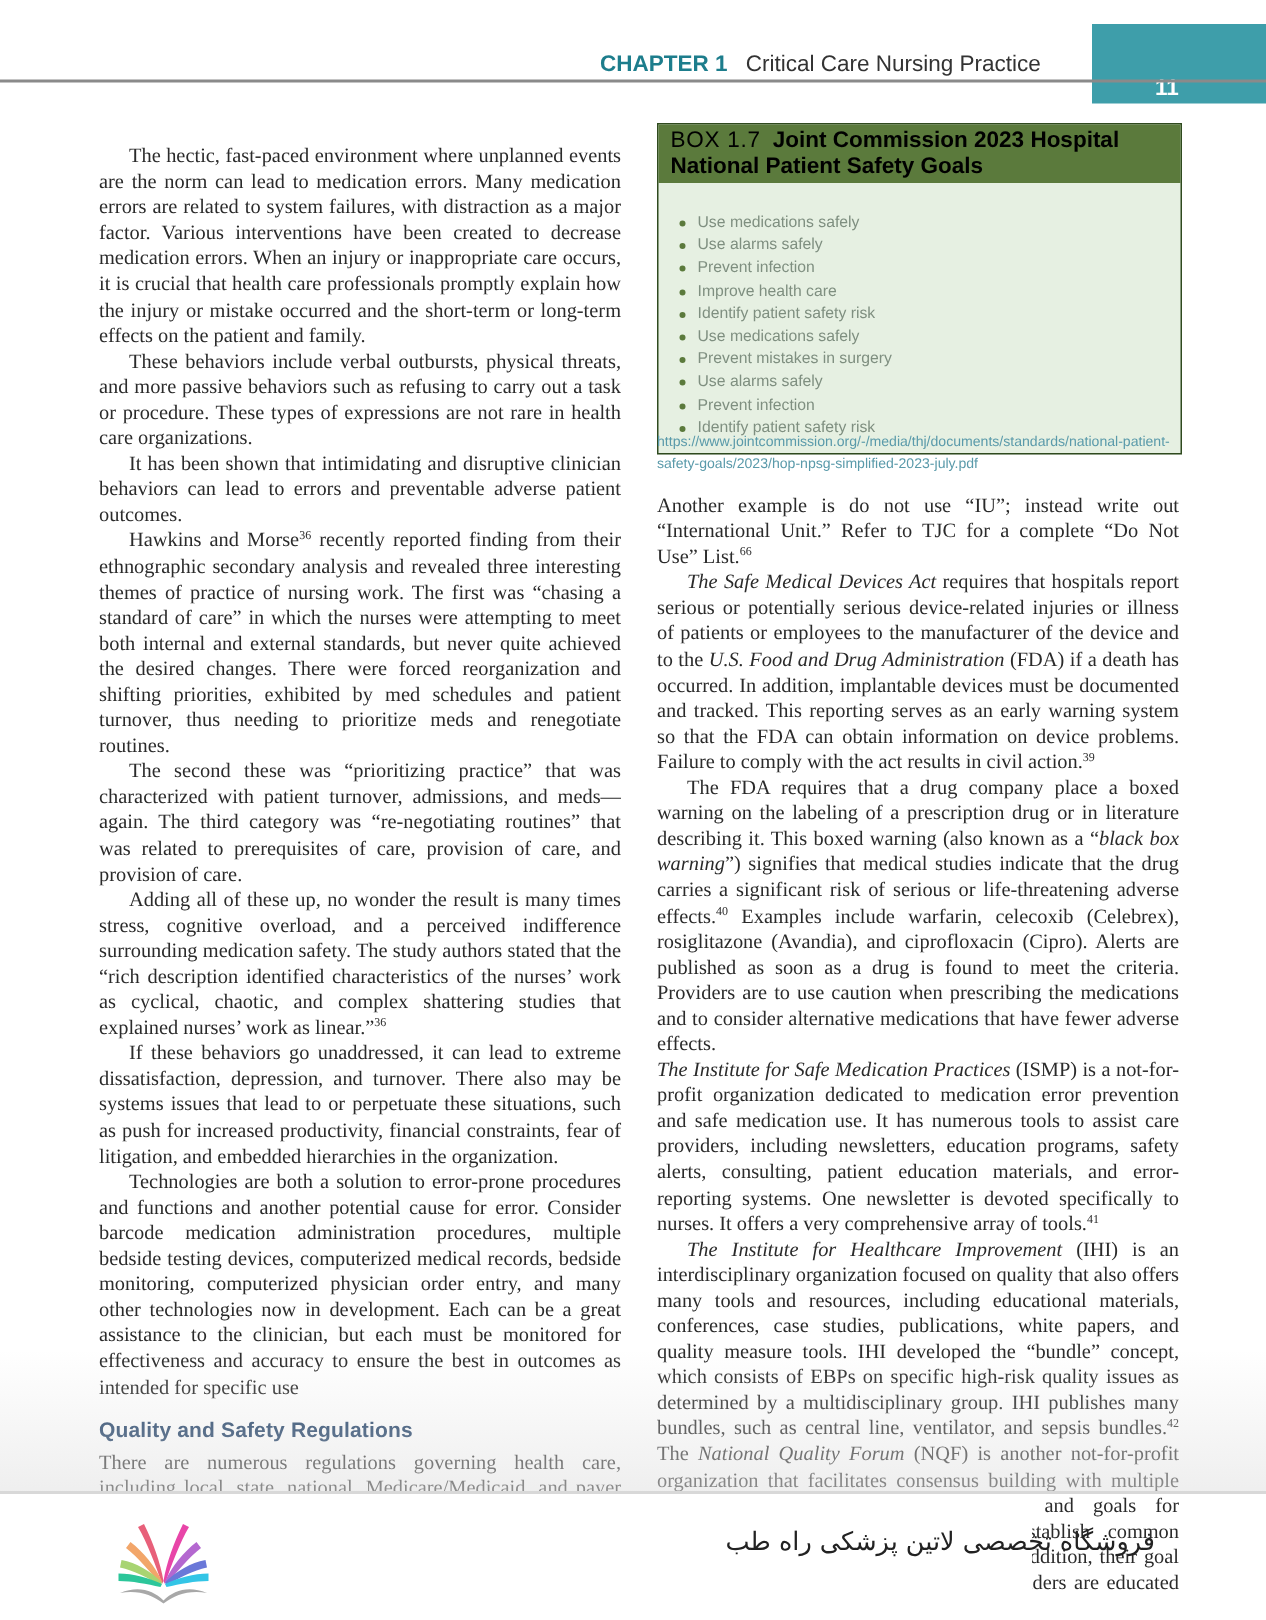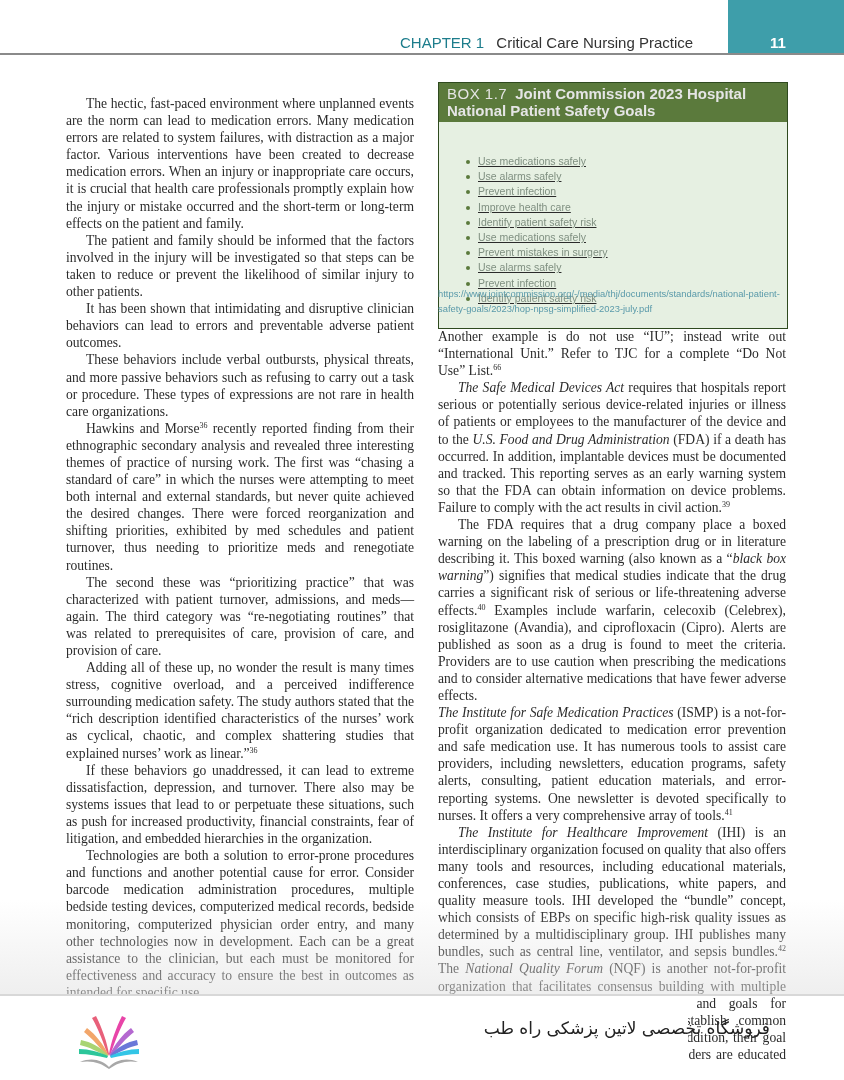--- a/index.html
+++ b/index.html
@@ -12,24 +12,24 @@
   .header {
     position: absolute; left: 0; top: 0; width: 844px; height: 55px;
   }
   .header .rule {
     position: absolute; left: 0; top: 53px; width: 844px; height: 2px; background: #8a8a8a;
   }
   .header .chapter {
     position: absolute; left: 400px; top: 34px;
     font-family: "Liberation Sans", sans-serif; font-size: 15px; white-space: nowrap;
   }
-  .header .chapter .num { color: #1d7d8c; font-weight: normal; margin-right: 8px; }
+  .header .chapter .num { color: #1d7d8c; font-weight: bold; margin-right: 8px; }
   .header .chapter .title { color: #333; }
   .header .pagebox {
-    position: absolute; left: 728px; top: 0; width: 116px; height: 53px; background: #3e9eaa;
+    position: absolute; left: 728px; top: 16px; width: 116px; height: 53px; background: #3e9eaa;
   }
   .header .pagebox span {
     position: absolute; left: 42px; top: 34px;
     font-family: "Liberation Sans", sans-serif; font-weight: bold; font-size: 15px; color: #fff;
   }
 
   .col { position: absolute; font-size: 13.6px; line-height: 17.1px; text-align: justify; }
   .col-left { left: 66px; top: 95px; width: 348px; }
   .col-right { left: 438px; top: 328px; width: 348px; }
   .col p { margin: 0; text-indent: 20px; hyphens: auto; }
@@ -40,25 +40,25 @@
   .heading {
     font-family: "Liberation Sans", sans-serif; font-weight: bold; color: #1c3c63;
     font-size: 14px; margin: 12px 0 4px 0; text-align: left; letter-spacing: 0.1px;
   }
 
   .box {
     position: absolute; left: 438px; top: 82px; width: 348px;
     border: 1.5px solid #2f4a1f; background: #e6f0e2;
   }
   .box .box-head {
-    background: #5b7a3c; color: #e5e5e5; padding: 2px 8px 3px 8px;
+    background: #5b7a3c; color: #000000; padding: 2px 8px 3px 8px;
     font-family: "Liberation Sans", sans-serif; font-size: 15px; line-height: 17px; font-weight: bold;
   }
   .box .box-head .label { font-weight: normal; letter-spacing: 0.5px; margin-right: 8px; }
-  .box ul { list-style: none; margin: 16px; padding: 16px 8px 6px 10px; text-decoration: underline; }
+  .box ul { list-style: none; margin: 3px; padding: 16px 8px 6px 10px; }
   .box li {
     font-family: "Liberation Sans", sans-serif; font-size: 10.5px; line-height: 15.2px; color: #7f8f80;
     position: relative; padding-left: 13px;
   }
   .box li::before {
     content: ""; position: absolute; left: 1px; top: 6px; width: 4px; height: 4px; border-radius: 50%;
     background: #5b7a3c;
   }
   .source {
     position: absolute; left: 438px; top: 287px; width: 352px;
@@ -93,23 +93,22 @@
     <span class="title">Critical Care Nursing Practice</span>
   </div>
   <div class="pagebox">
     <span>11</span>
   </div>
   <div class="rule"></div>
 </div>
 
 <div class="col col-left">
   <p>The hectic, fast-paced environment where unplanned events are the norm can lead to medication errors. Many medication errors are related to system failures, with distraction as a major factor. Various interventions have been created to decrease medication errors. When an injury or inappropriate care occurs, it is crucial that health care professionals promptly explain how the injury or mistake occurred and the short-term or long-term effects on the patient and family.</p>
-  <p>The patient and family should be informed that the factors involved in the injury will be investigated so that steps can be taken to reduce or prevent the likelihood of similar injury to other patients.</p>
+  <p>These behaviors include verbal outbursts, physical threats, and more passive behaviors such as refusing to carry out a task or procedure. These types of expressions are not rare in health care organizations.</p>
   <p>It has been shown that intimidating and disruptive clinician behaviors can lead to errors and preventable adverse patient outcomes.</p>
-  <p>These behaviors include verbal outbursts, physical threats, and more passive behaviors such as refusing to carry out a task or procedure. These types of expressions are not rare in health care organizations.</p>
   <p><span>Hawkins and Morse</span><sup>36</sup><span> recently reported finding from their ethnographic secondary analysis and revealed three interesting themes of practice of nursing work. The first was “chasing a standard of care” in which the nurses were attempting to meet both internal and external standards, but never quite achieved the desired changes. There were forced reorganization and shifting priorities, exhibited by med schedules and patient turnover, thus needing to prioritize meds and renegotiate routines.</span></p>
   <p>The second these was “prioritizing practice” that was characterized with patient turnover, admissions, and meds—again. The third category was “re-negotiating routines” that was related to prerequisites of care, provision of care, and provision of care.</p>
   <p><span>Adding all of these up, no wonder the result is many times stress, cognitive overload, and a perceived indifference surrounding medication safety. The study authors stated that the “rich description identified characteristics of the nurses’ work as cyclical, chaotic, and complex shattering studies that explained nurses’ work as linear.”</span><sup>36</sup></p>
   <p>If these behaviors go unaddressed, it can lead to extreme dissatisfaction, depression, and turnover. There also may be systems issues that lead to or perpetuate these situations, such as push for increased productivity, financial constraints, fear of litigation, and embedded hierarchies in the organization.</p>
   <p>Technologies are both a solution to error-prone procedures and functions and another potential cause for error. Consider barcode medication administration procedures, multiple bedside testing devices, computerized medical records, bedside monitoring, computerized physician order entry, and many other technologies now in development. Each can be a great assistance to the clinician, but each must be monitored for effectiveness and accuracy to ensure the best in outcomes as intended for specific use</p>
   <div class="heading">Quality and Safety Regulations</div>
   <p class="noindent">There are numerous regulations governing health care, including local, state, national, Medicare/Medicaid, and payer requirements. In this chapter, key regulations and accreditation standards affecting most critical care areas are discussed.</p>
 
 </div>
 

